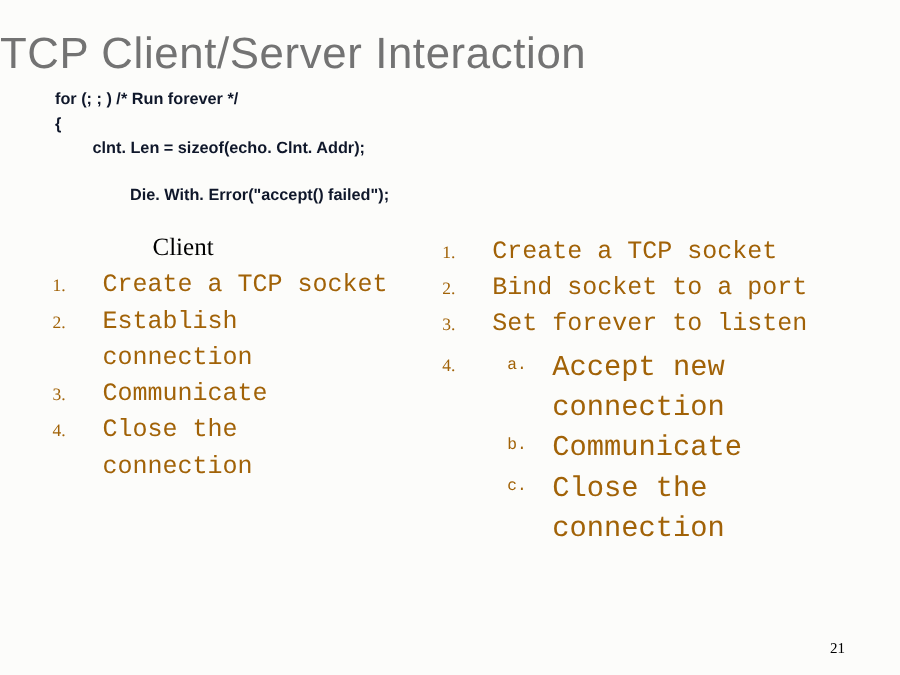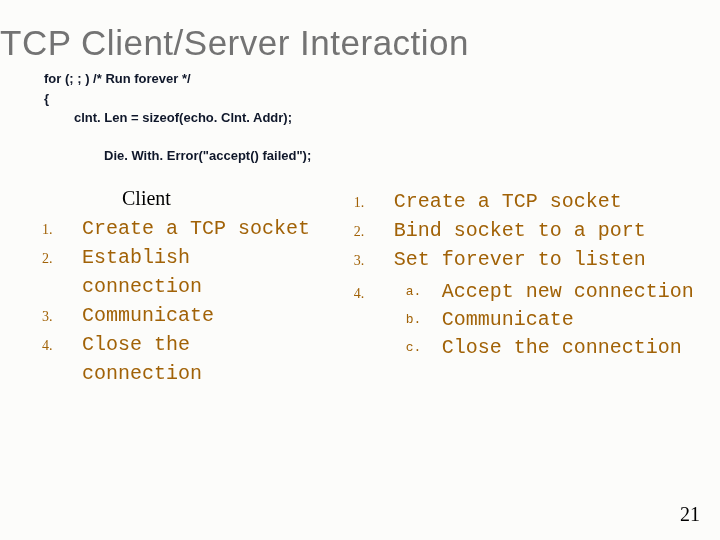--- a/index.html
+++ b/index.html
@@ -79,36 +79,36 @@
   ol.sub-list {
     list-style: none;
     counter-reset: sub;
     padding-left: 0;
     margin-top: 4px;
   }
   ol.sub-list > li {
     counter-increment: sub;
     position: relative;
     padding-left: 48px;
-    font-size: 20px;
+    font-size: 23px;
     line-height: 1.4;
   }
   ol.sub-list > li::before {
     content: counter(sub, lower-alpha) ".";
     position: absolute;
     left: 12px;
     top: 5px;
     font-size: 13px;
   }
   .page-num {
     position: absolute;
     bottom: 14px;
-    right: 20px;
+    right: 44px;
     font-family: "Comic Sans MS", cursive;
-    font-size: 20px;
+    font-size: 12px;
     color: #000;
   }
 </style>
 </head>
 <body>
 
 <h1 class="title">TCP Client/Server Interaction</h1>
 
 <div class="code-block">
   <div>for (; ; ) /* Run forever */</div>

